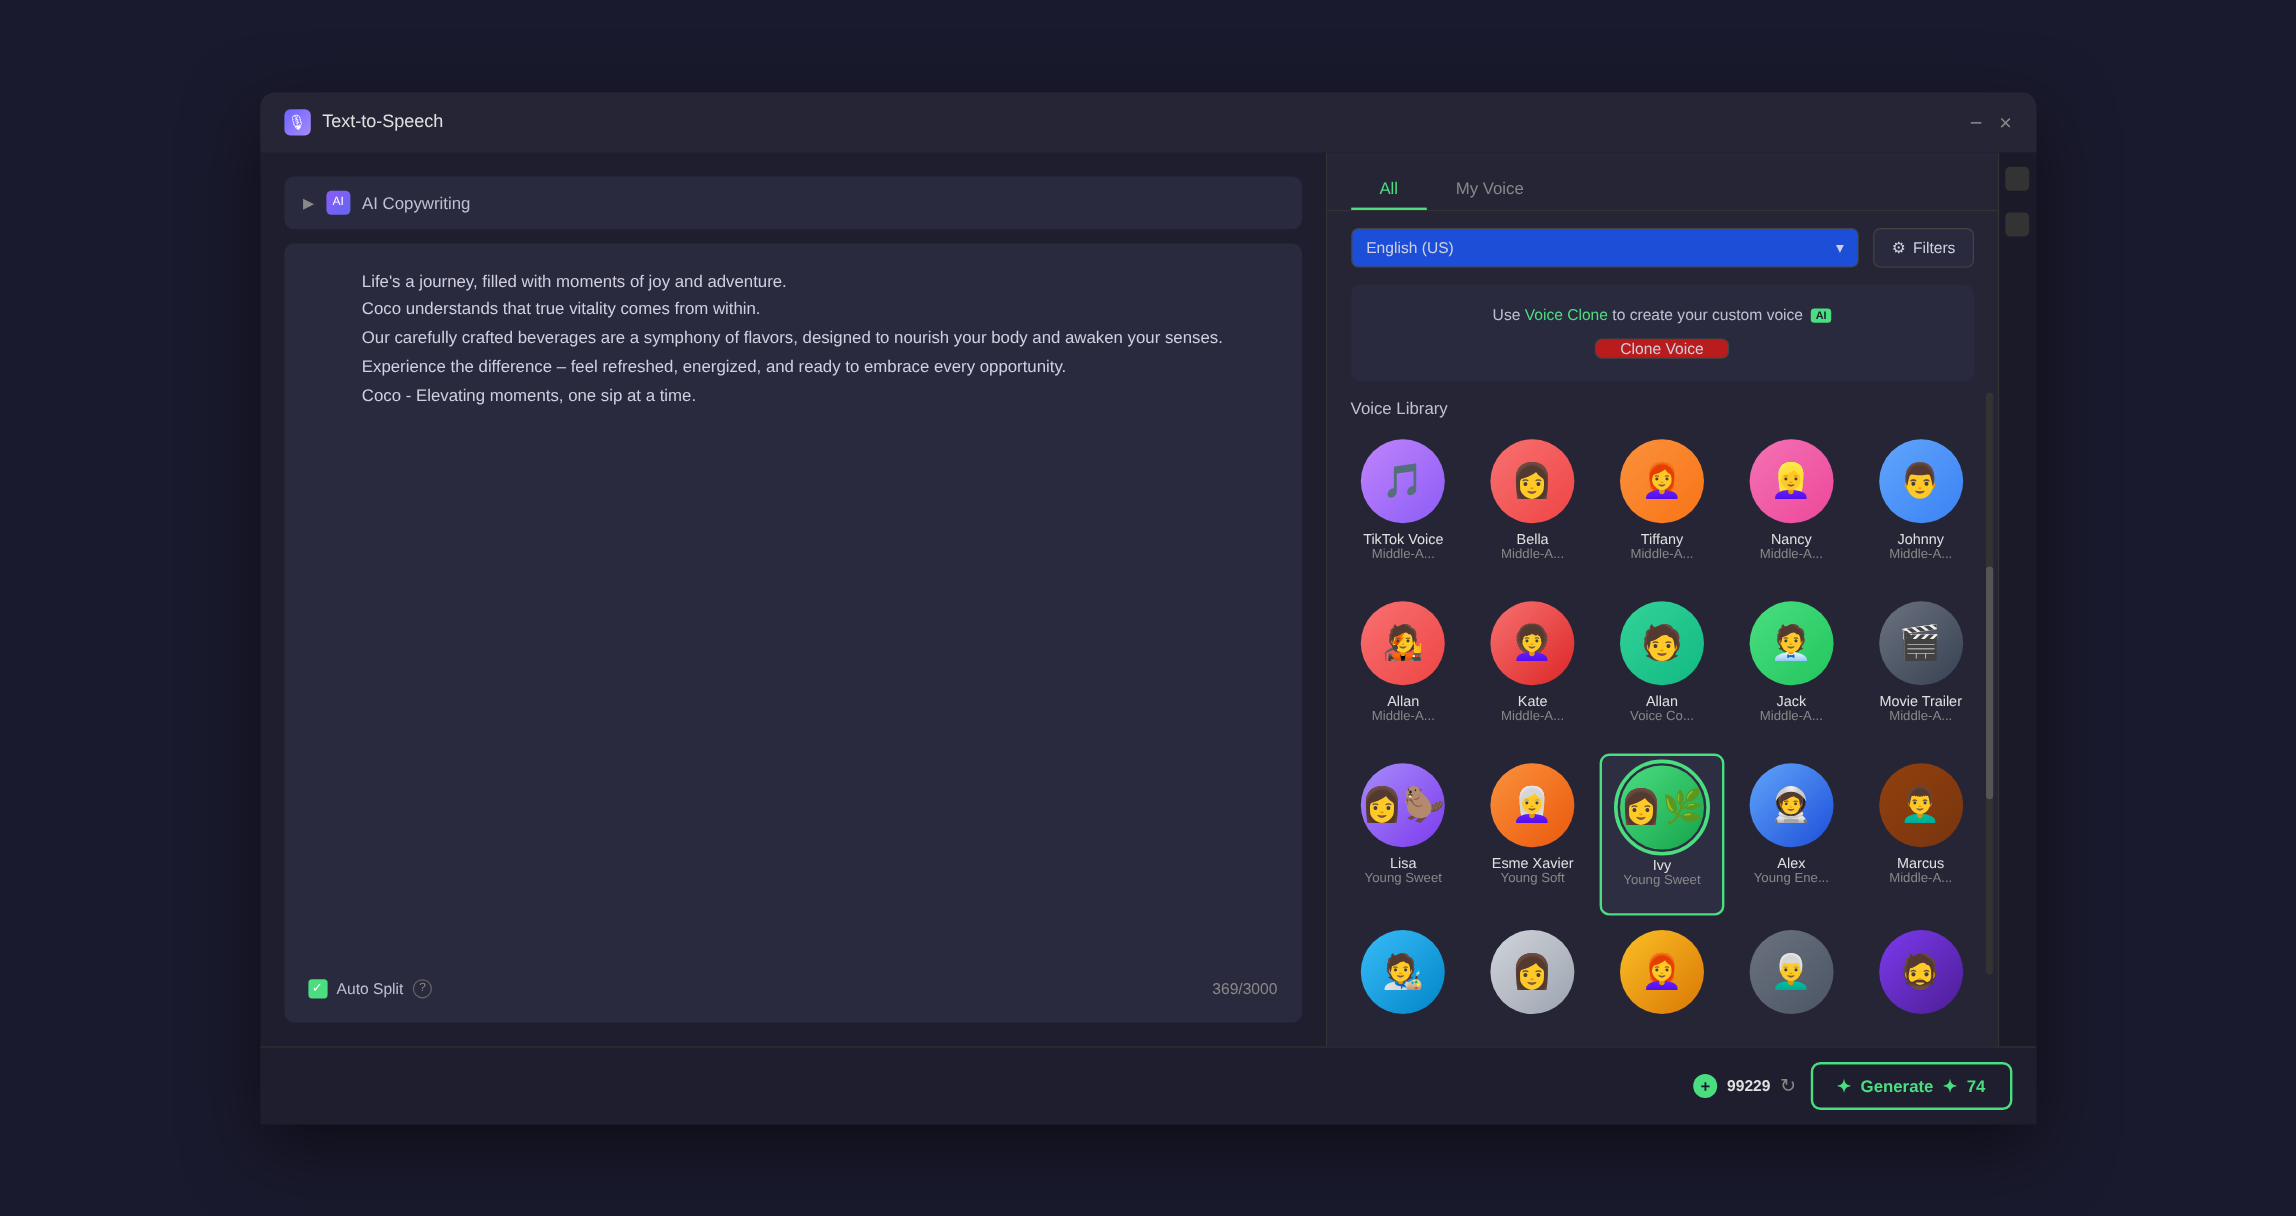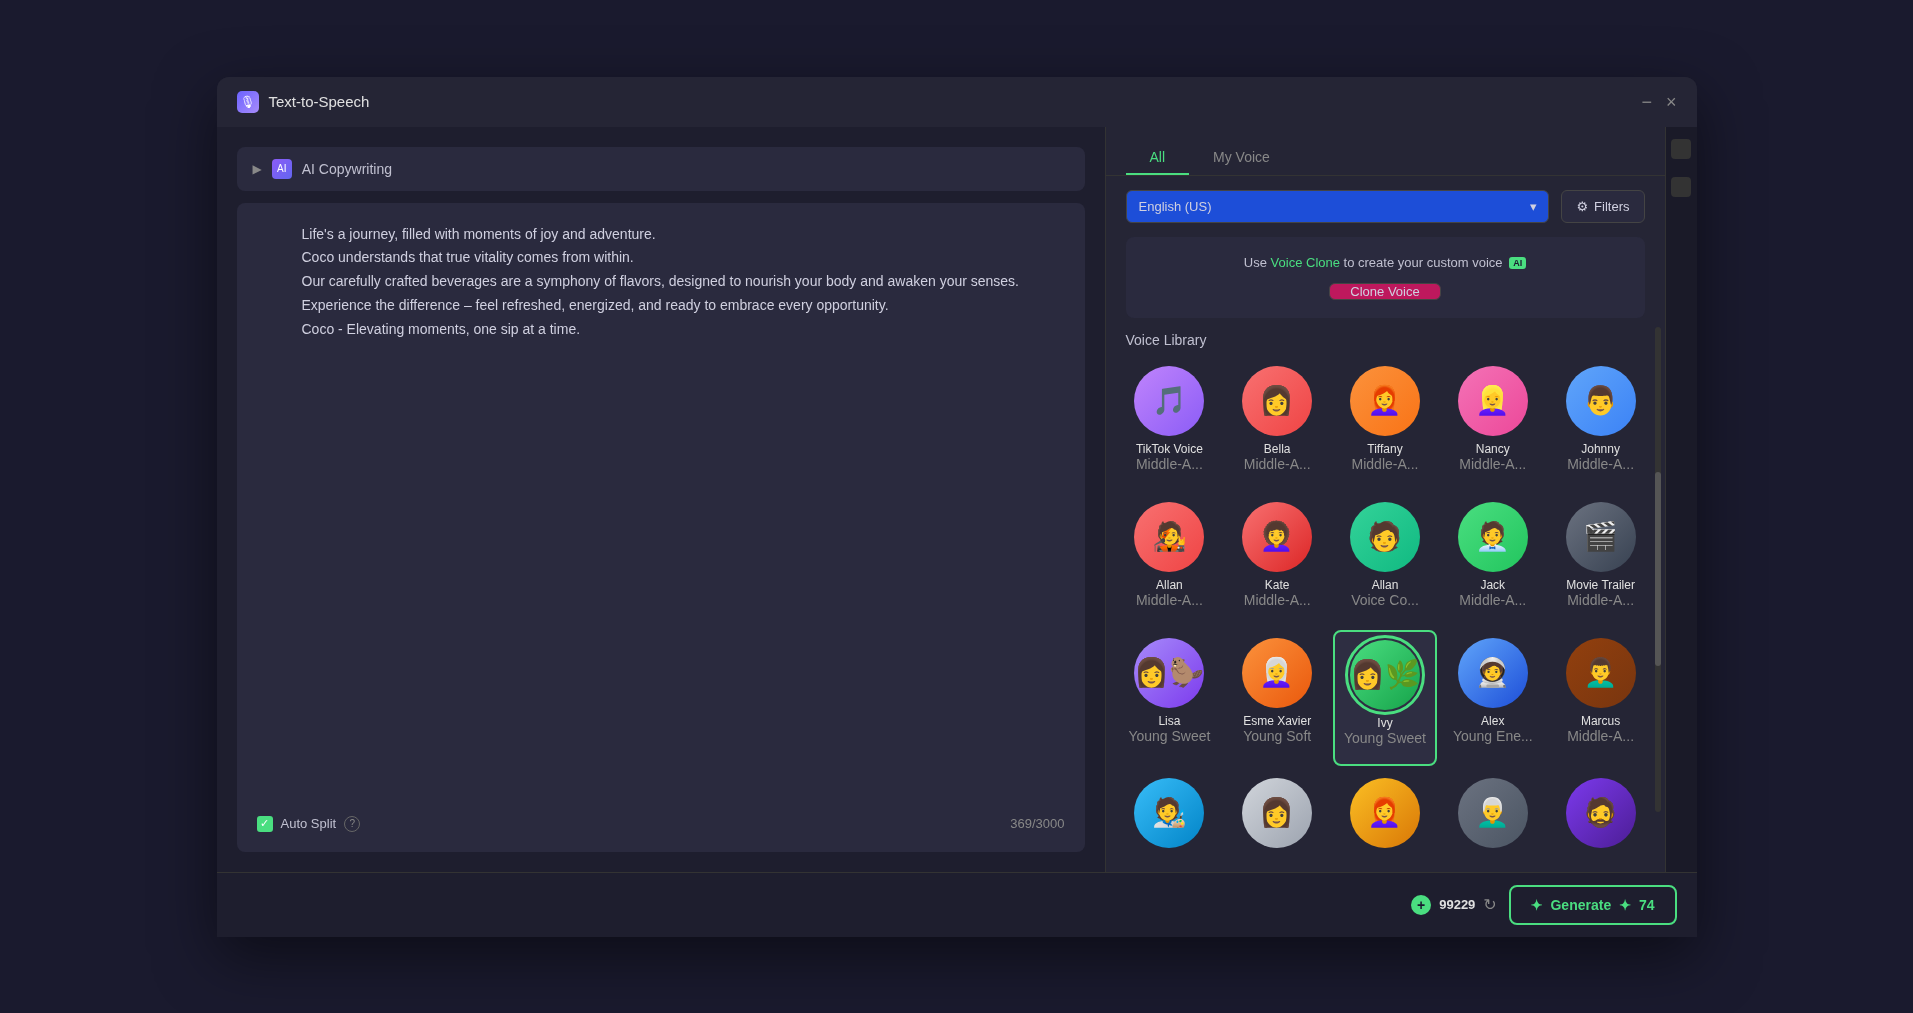--- a/index.html
+++ b/index.html
@@ -271,21 +271,21 @@
       border-radius: 3px;
       padding: 1px 4px;
       font-size: 9px;
       color: #1a1a2e;
       font-weight: bold;
       margin-left: 3px;
       vertical-align: middle;
     }
 
     .clone-voice-btn {
-      background: #be185d;
+      background: #b91c1c;
       border: 1px solid #444;
       border-radius: 6px;
       padding: 0 20px;
       color: #d0d0e0;
       font-size: 13px;
       cursor: pointer;
     }
 
     .voice-library-label {
       padding: 0 20px 10px;
@@ -329,21 +329,21 @@
 
     .voice-name {
       color: #e0e0e0;
       font-size: 12px;
       font-weight: 400;
       text-align: center;
     }
 
     .voice-sub {
       color: #888;
-      font-size: 14px;
+      font-size: 11px;
       text-align: center;
     }
 
     
     .av-tiktok { background: linear-gradient(135deg, #c084fc, #8b5cf6); }
     .av-bella { background: linear-gradient(135deg, #f87171, #ef4444); }
     .av-tiffany { background: linear-gradient(135deg, #fb923c, #f97316); }
     .av-nancy { background: linear-gradient(135deg, #f472b6, #ec4899); }
     .av-johnny { background: linear-gradient(135deg, #60a5fa, #3b82f6); }
     .av-lili { background: linear-gradient(135deg, #f87171, #ef4444); }

